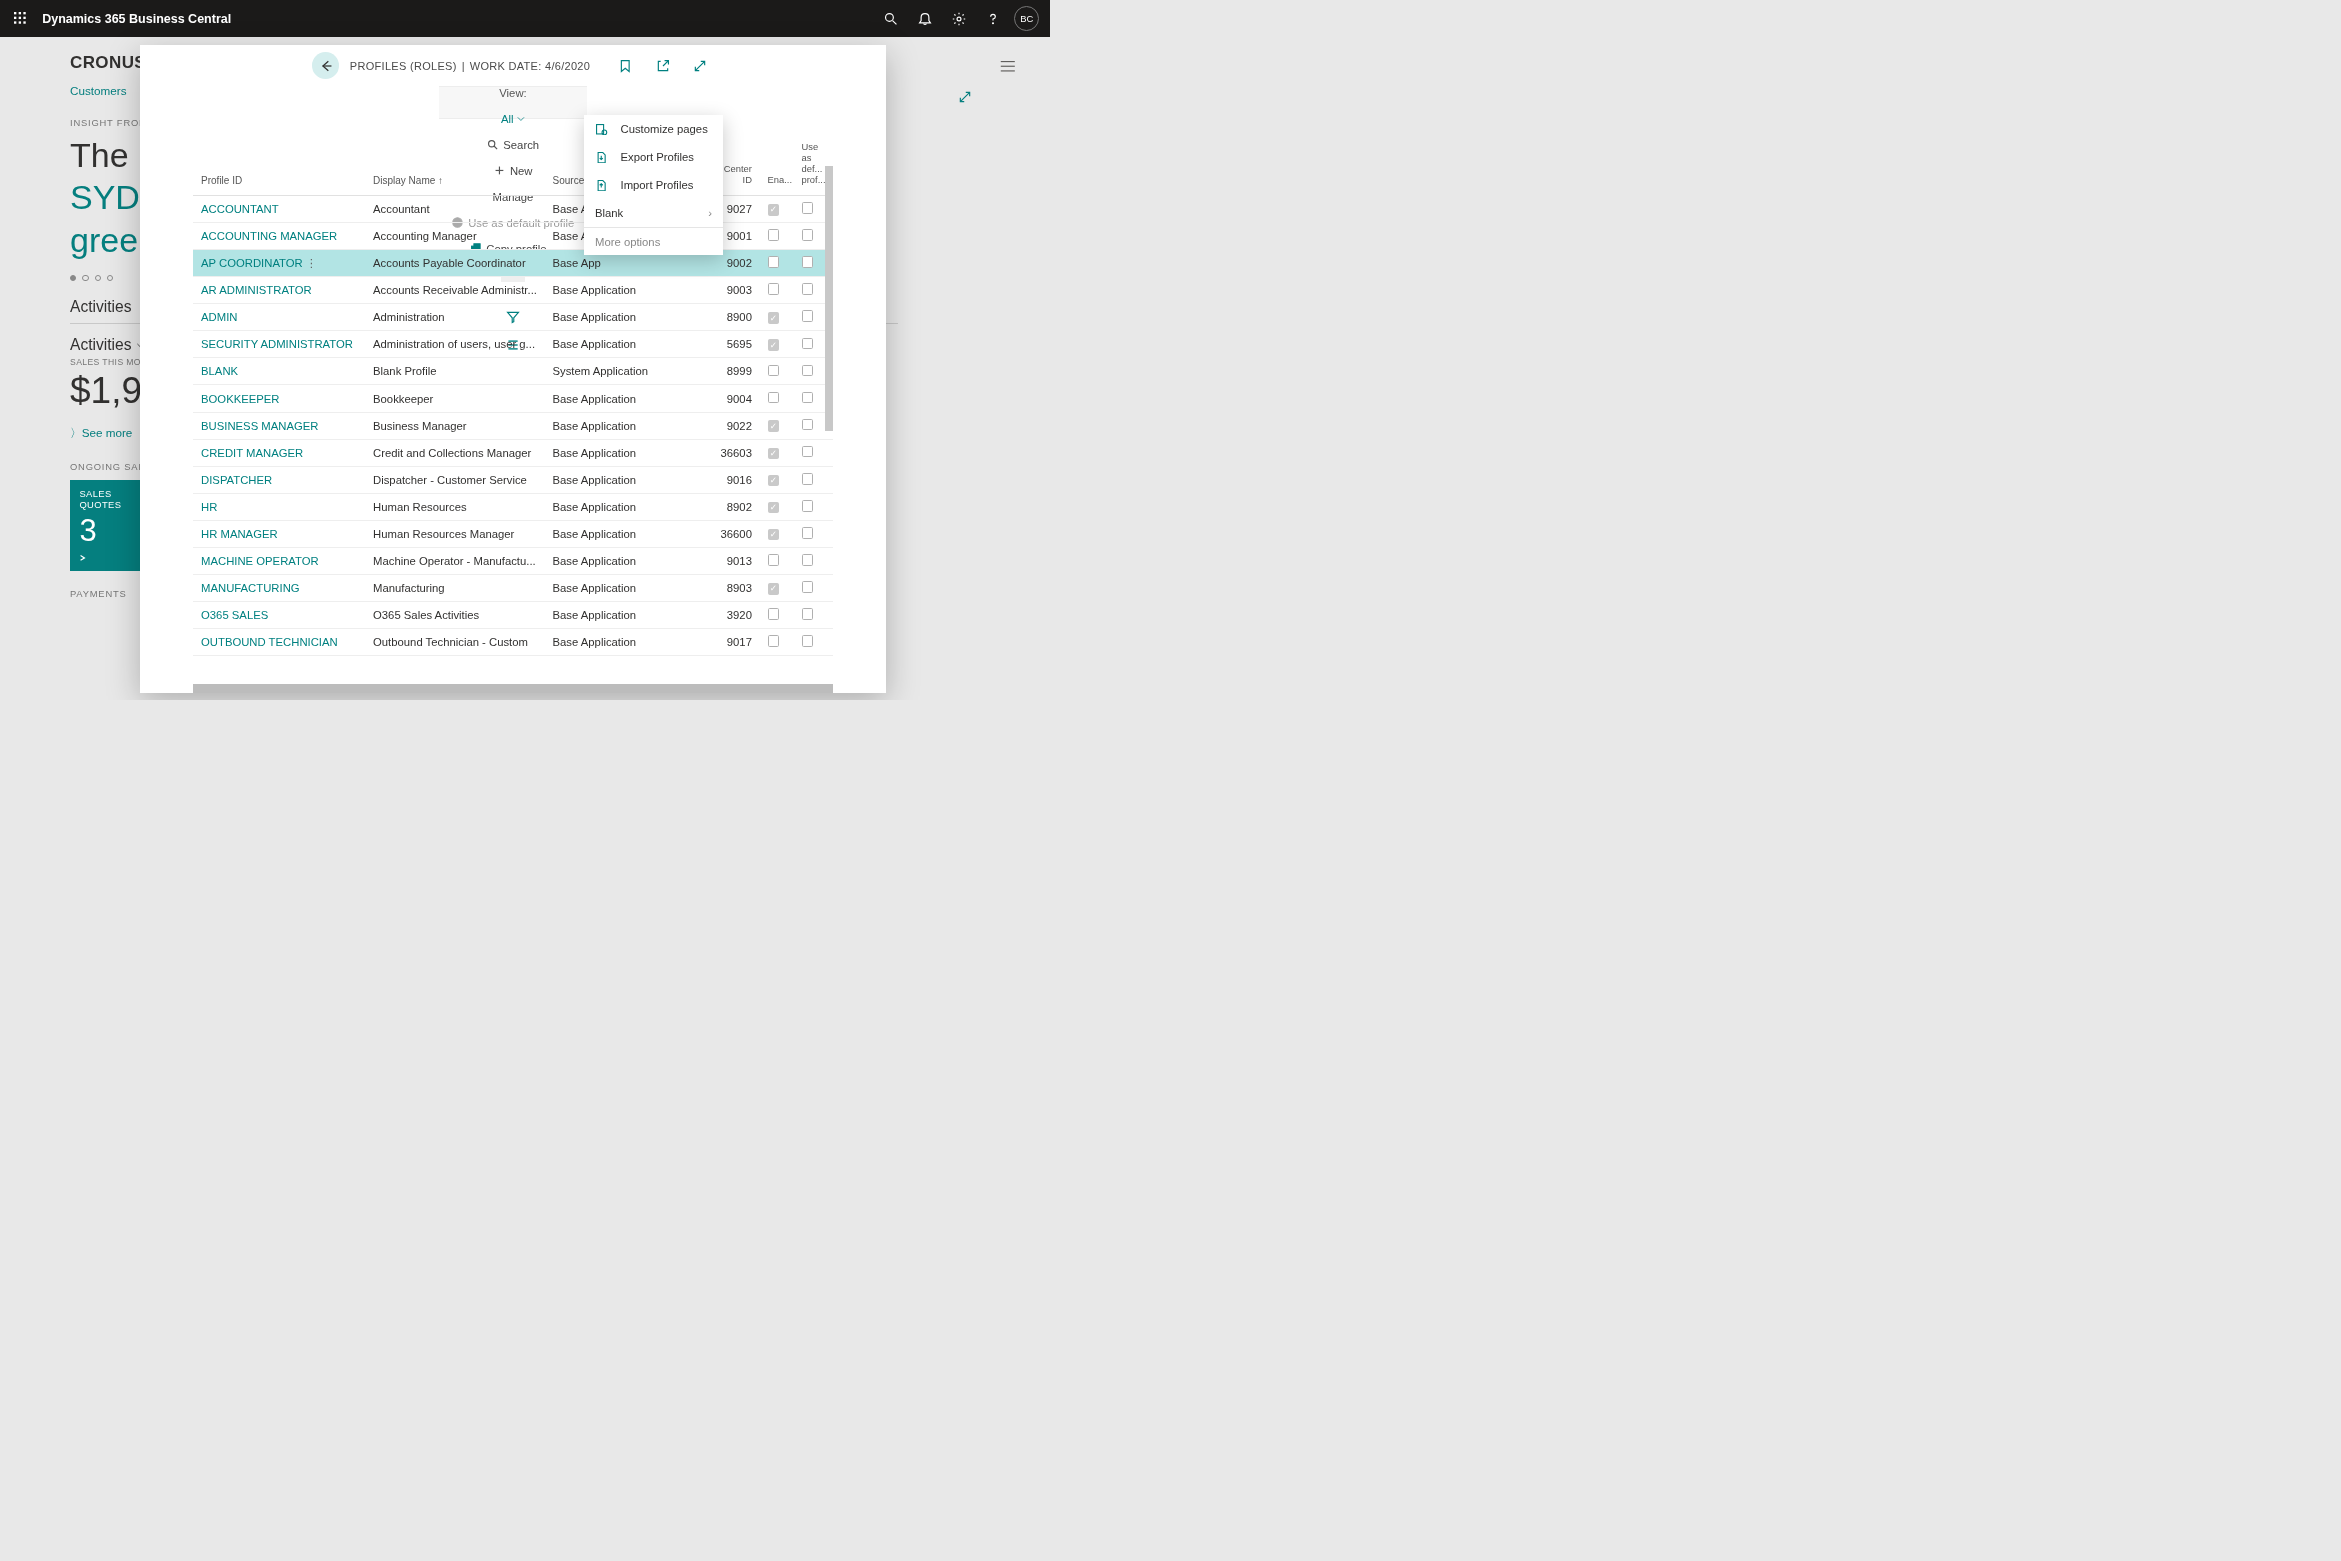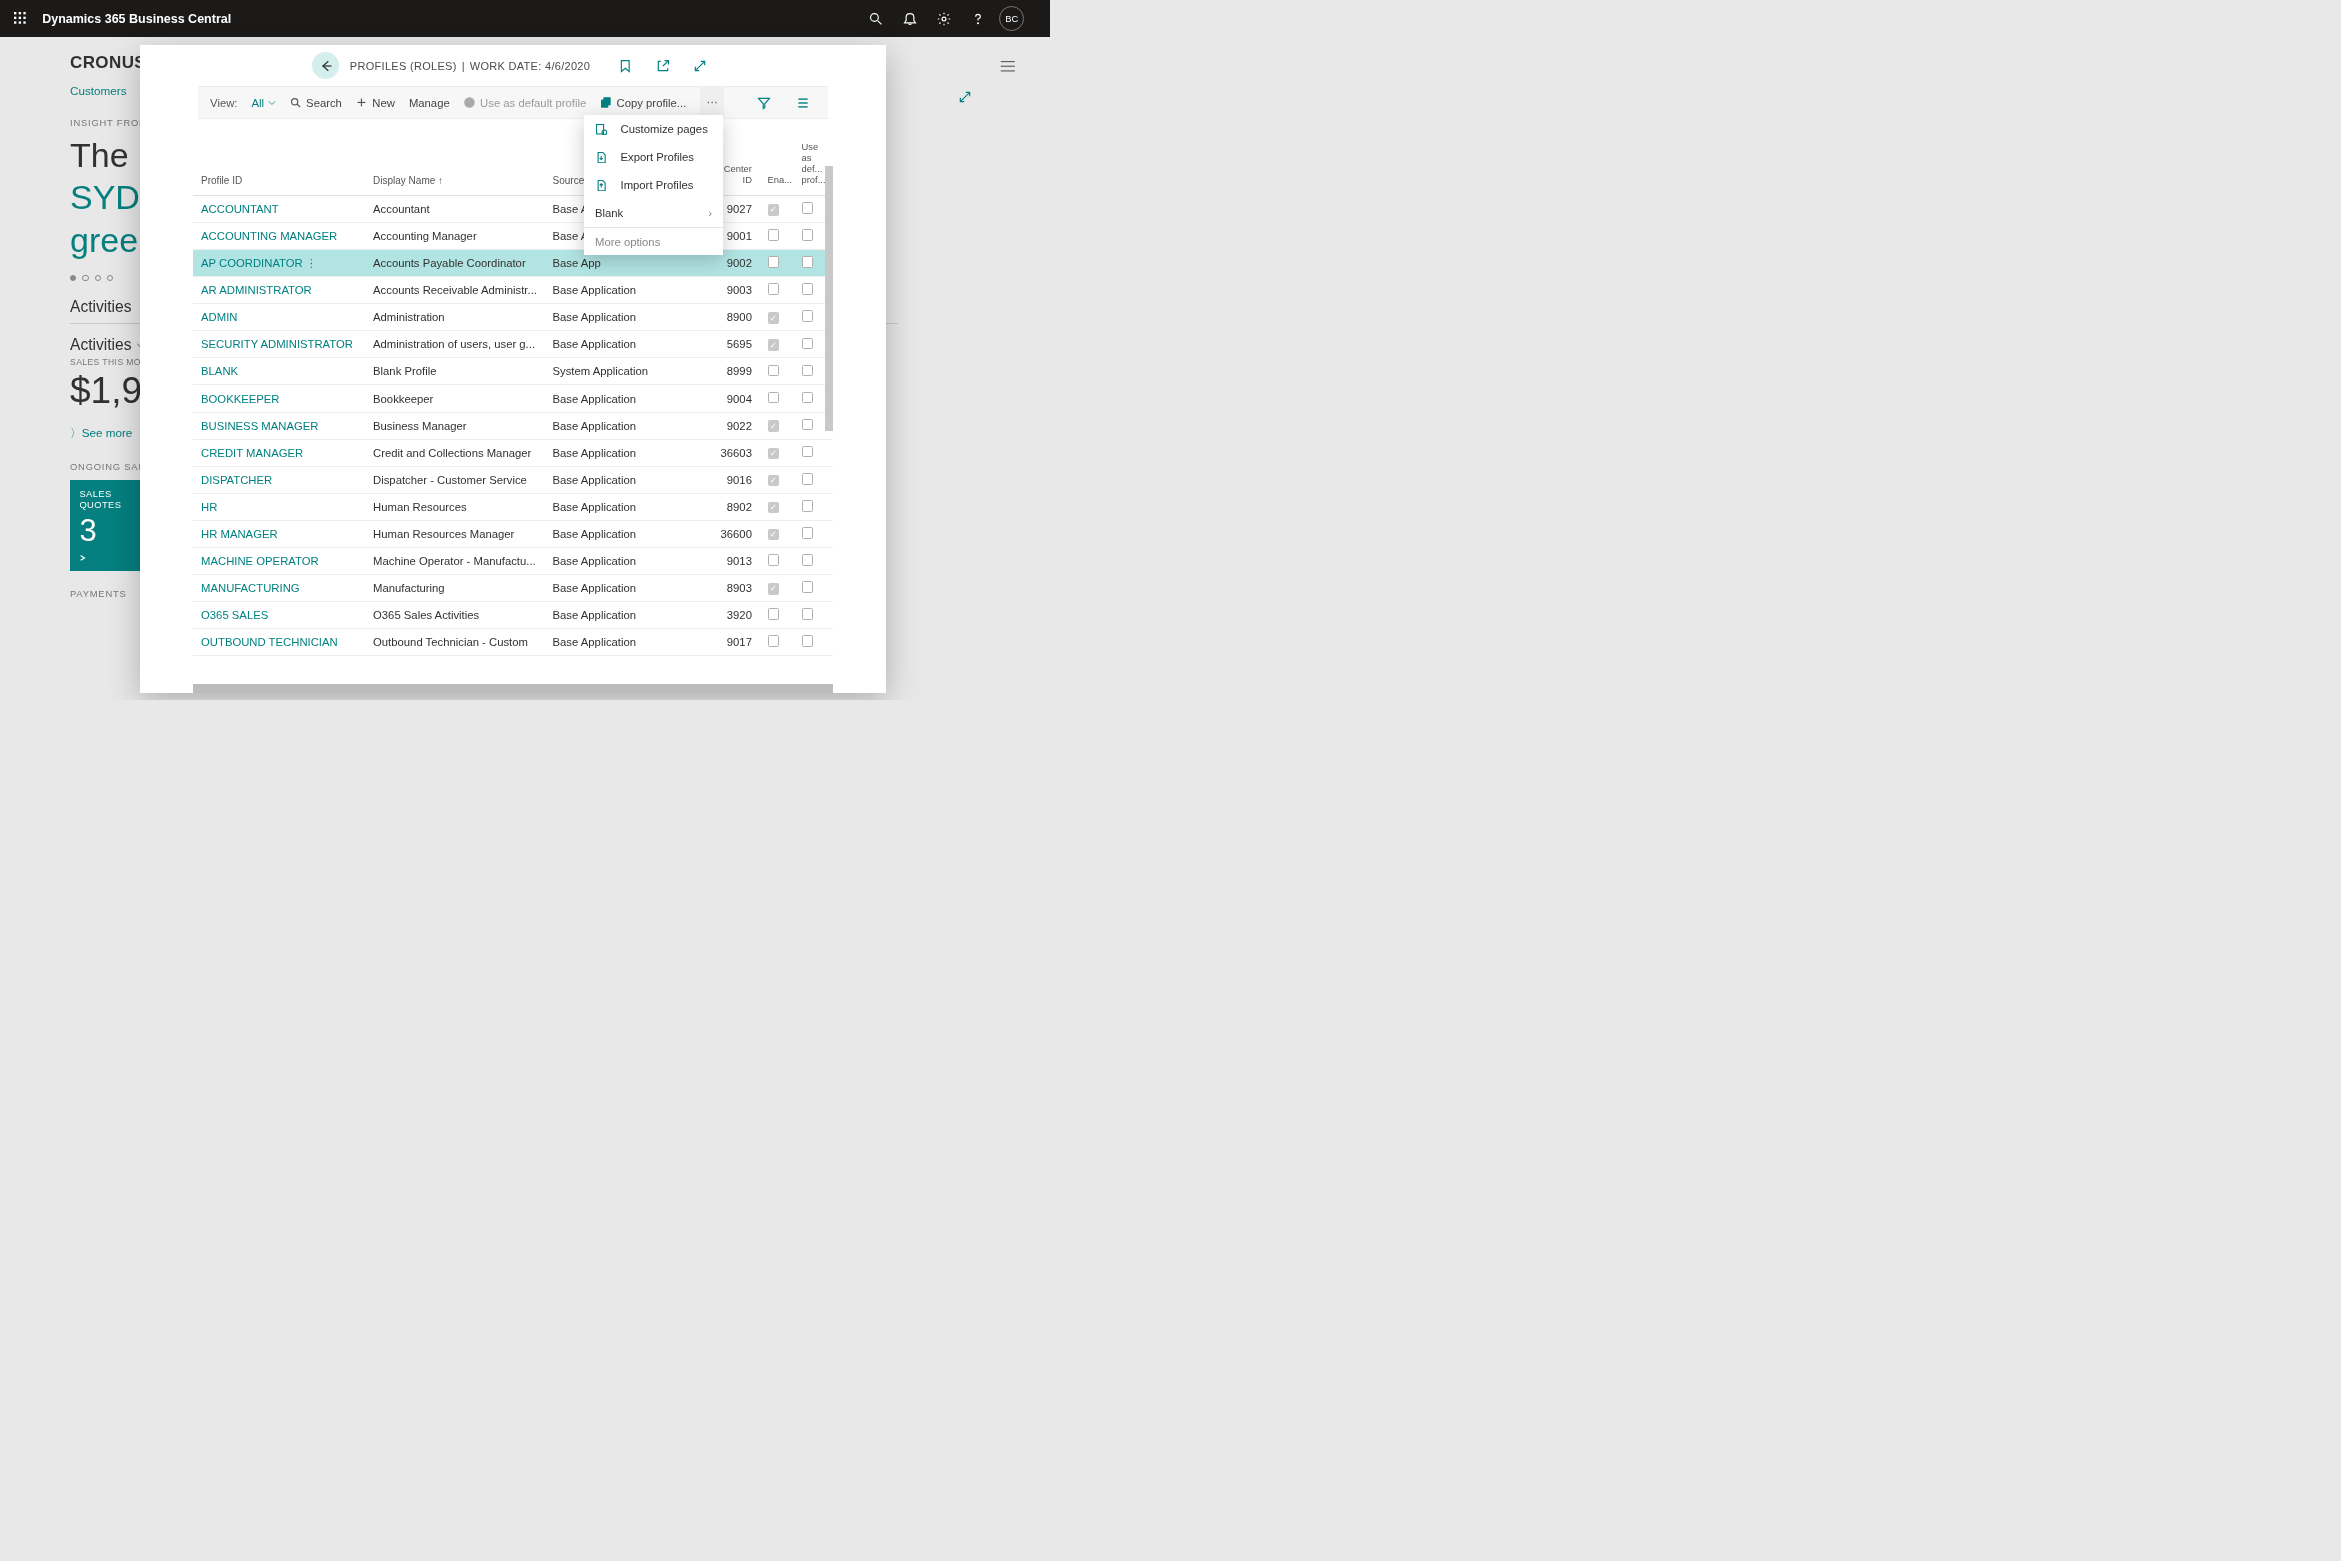--- a/index.html
+++ b/index.html
@@ -36,21 +36,21 @@
     display: flex; align-items: center; justify-content: center;
     cursor: pointer;
   }
   .topbar-icon svg { stroke: #fff; fill: none; }
   .avatar {
     width: 25px; height: 25px;
     border-radius: 50%;
     border: 0.8px solid #767676;
     display: flex; align-items: center; justify-content: center;
     font-size: 9.4px; color: #fff;
-    margin-left: 4.7px; margin-right: 18px;
+    margin-left: 4.7px; margin-right: 3px;
   }
 
   
   .bg {
     position: absolute;
     top: 37px; left: 0; right: 0; bottom: 0;
     padding: 15.6px 70px;
     color: #323130;
     filter: grayscale(0.05);
   }
@@ -119,20 +119,21 @@
     height: 33px;
     border-top: 0.8px solid #ededed;
     border-bottom: 0.8px solid #ededed;
     background: #f7f7f7;
     display: flex;
     align-items: center;
     padding: 0 12.5px;
     gap: 14px;
     font-size: 11.3px;
     position: relative;
+    flex-direction: column;
   }
   .cmd-label { color: #555; }
   .cmd-link { color: #008080; display:flex; align-items:center; gap:3.9px; cursor:pointer; }
   .cmd-item { display:flex; align-items:center; gap:4.7px; cursor:pointer; color:#444; }
   .cmd-item svg { stroke:#555; }
   .cmd-item.teal-icon svg { stroke:#008080; fill:#008080; }
   .cmd-muted { color:#9a9a9a; display:flex; align-items:center; gap:4.7px; }
   .cmd-muted svg { stroke:#aaa; fill:#aaa; }
   .ellipsis-btn {
     padding: 0 6.2px; height:33px; display:flex; align-items:center; justify-content:center;

